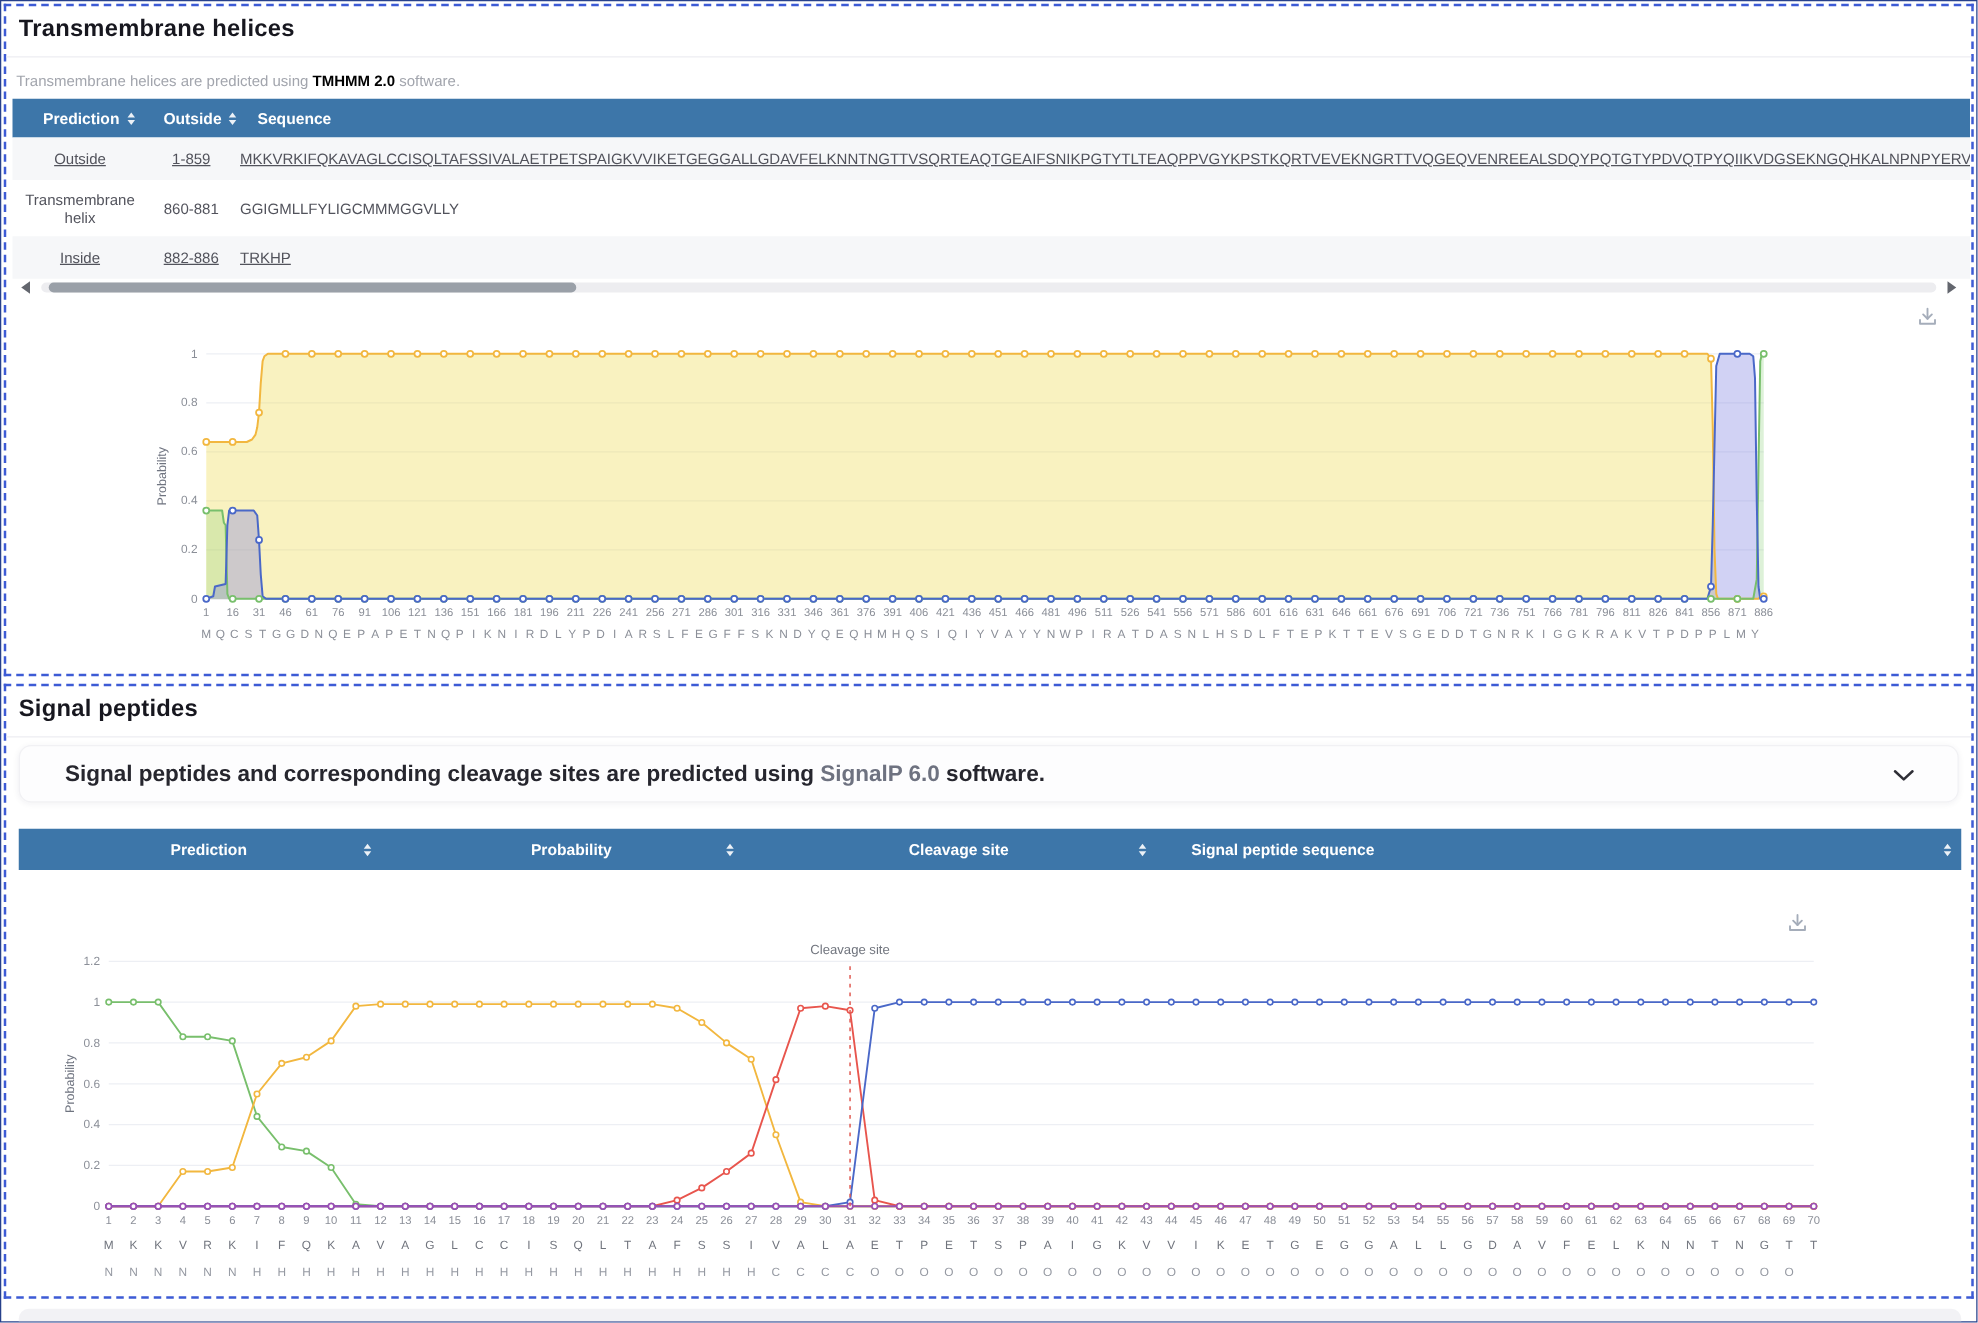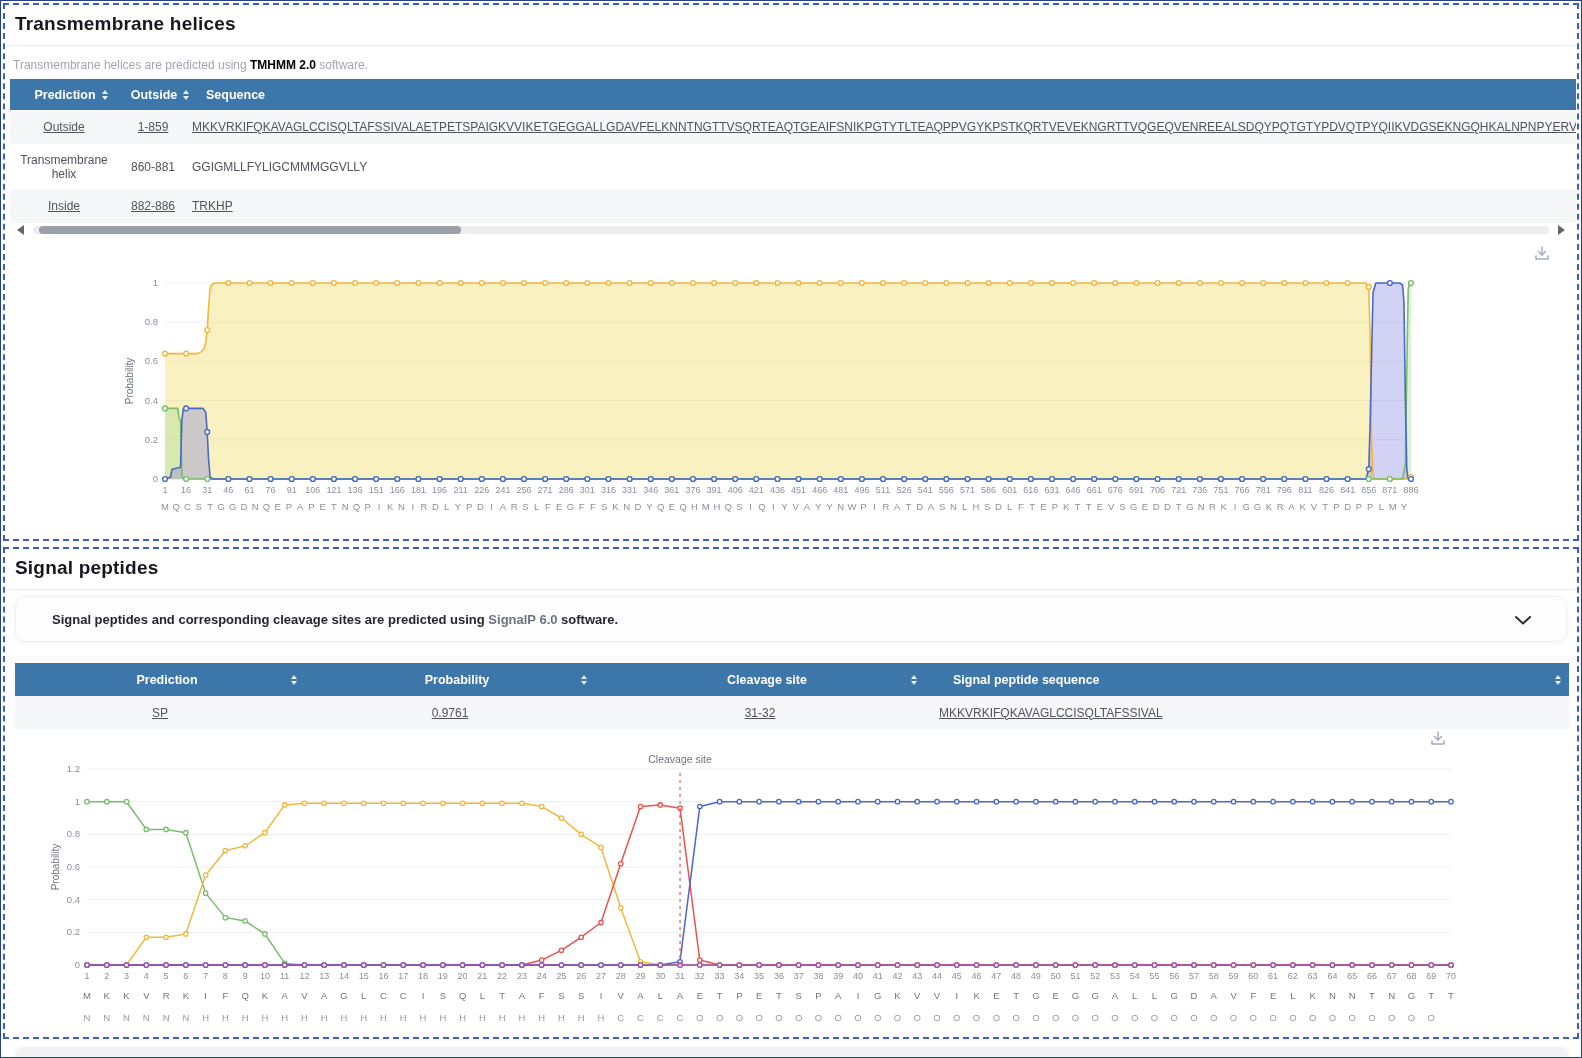--- a/index.html
+++ b/index.html
@@ -53,21 +53,21 @@
   #sp-legend .leg-item { justify-content:flex-end; gap:4px; }
 
   .dl-icon { position:absolute; cursor:pointer; }
   #dl1 { right:26px; top:240px; }
   #dl2 { left:1424px; top:181px; }
 
   
   .sp-card { position:absolute; left:10px; top:47px; width:1552px; height:46px; background:#fdfdfe;
              border:1px solid #f1f1f4; border-radius:10px; box-shadow:0 1px 5px rgba(40,40,60,.06);
              display:flex; align-items:center; cursor:pointer; }
-  .sp-card .card-text { margin-left:36px; font-size:13px; font-weight:700; color:#26262e; }
+  .sp-card .card-text { margin-left:36px; font-size:18px; font-weight:700; color:#26262e; }
   .sp-card .card-text b { color:#6e7280; }
   .sp-card .chev { position:absolute; right:34px; top:18px; }
 
   #chart1 { position:absolute; left:116px; top:262px; }
   #chart2 { position:absolute; left:44px; top:198px; }
   svg { font-family:inherit; display:block; }
 
   #next-bar { position:absolute; left:14px; top:1046px; width:1554px; height:12px; background:#f2f2f5;
               border-radius:8px 8px 0 0; }
 </style>
@@ -550,26 +550,20 @@
               <i class="dn"></i>
             </span>
           </div>
         <div class="hcell seqcol">
             <span class="lbl">Signal peptide sequence</span>
             <span class="sort">
               <i class="up"></i>
               <i class="dn"></i>
             </span>
           </div>
-      </div>
-      <div class="t-row sp-grid stripe">
-        <div>SP</div>
-        <div>0.9761</div>
-        <div>31-32</div>
-        <div class="cell-l">MKKVRKIFQKAVAGLCCISQLTAFSSIVAL</div>
       </div>
     </div>
 
     <span class="dl-icon" id="dl2">
       <svg width="18" height="17" viewBox="0 0 18 17" fill="none" stroke="#a5adba" stroke-width="1.5" stroke-linecap="round" stroke-linejoin="round">
         <line x1="9" y1="2" x2="9" y2="10"></line>
           <polyline points="5.5,6.5 9,10 12.5,6.5"></polyline>
           <path d="M3 11 v3 h12 v-3"></path>
       </svg>
     </span>

